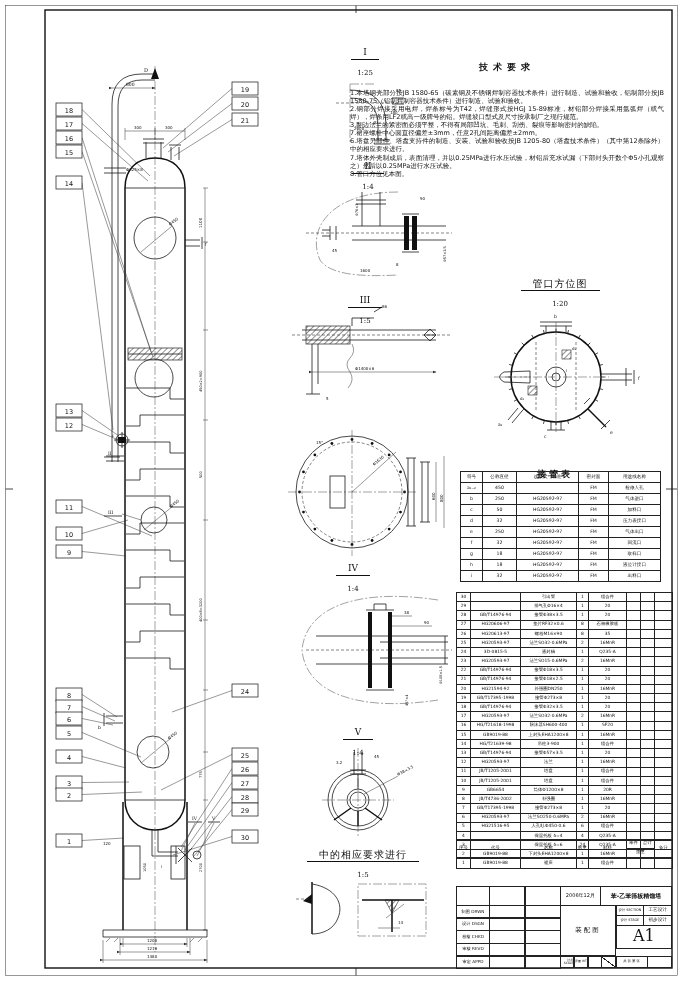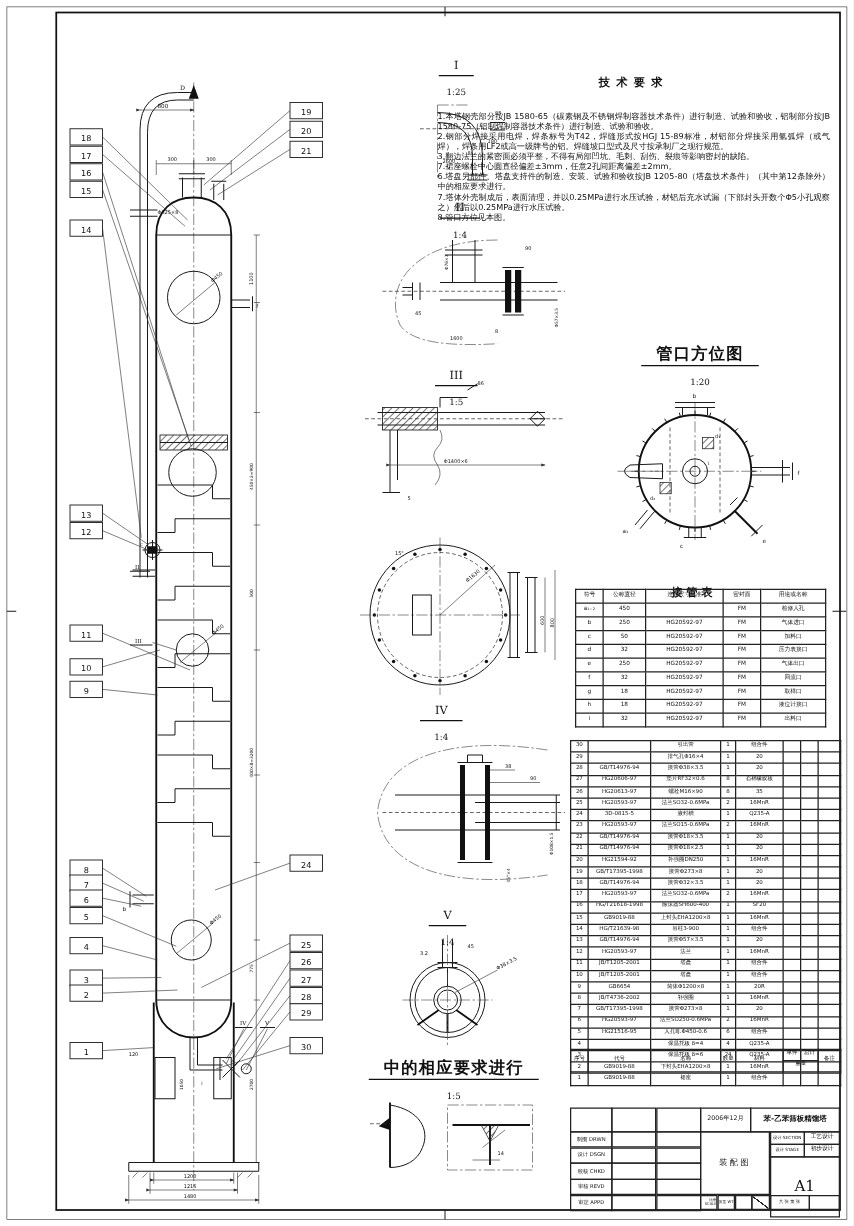--- a/index.html
+++ b/index.html
@@ -11,21 +11,21 @@
   .thk{stroke:#111;stroke-width:1.5;fill:none}
   .thin{stroke:#333;stroke-width:.5;fill:none}
   .cl{stroke:#444;stroke-width:.5;fill:none;stroke-dasharray:9 2 2 2}
   .dsh{stroke:#333;stroke-width:.6;fill:none;stroke-dasharray:3 2}
   .dim{stroke:#333;stroke-width:.5;fill:none}
   .d35{font-size:3.5px}.d4{font-size:4px}.d45{font-size:4.5px}.d5{font-size:5px}
   .rom{font-family:"DejaVu Serif",serif}
   .vlabel{position:absolute;text-align:center;color:#111}
   .vlabel .t{display:inline-block;font-family:"DejaVu Serif",serif;font-size:9px;
              padding:0 12px 1px 12px;border-bottom:1px solid #111;line-height:1.1}
-  .vlabel .tc{font-family:"DejaVu Sans",sans-serif;font-size:13px;font-weight:bold;letter-spacing:1px}
+  .vlabel .tc{font-family:"DejaVu Sans",sans-serif;font-size:10px;font-weight:normal;letter-spacing:1px}
   .vlabel .s{font-size:7px;font-family:"DejaVu Serif",serif}
   .notes{font-size:6.5px;line-height:1.24;text-align:justify}
   .notes .ttl{text-align:center;font-weight:bold;font-size:9px;letter-spacing:5px;margin-bottom:16px}
   .tbl-title{font-size:9px;font-weight:bold;letter-spacing:3px;text-align:center}
   table.dwg{border-collapse:collapse;table-layout:fixed}
   table.dwg td,table.dwg th{border:.75px solid #222;font-weight:normal;font-size:4.6px;
       text-align:center;padding:0;height:10px;overflow:hidden;white-space:nowrap;line-height:1.05}
   table.bom td,table.bom th{height:8.2px;font-size:4.4px}
   .tb-cell{position:absolute;border:.75px solid #222;box-sizing:border-box;
       display:flex;align-items:center;justify-content:center;overflow:hidden;
@@ -906,21 +906,21 @@
         <div class="tb-cell" style="left: 0px; top: 69.5px; width: 34px; height: 13.2px; font-size: 4.2px;">审定 APPD</div>
         <div class="tb-cell" style="left: 33.3px; top: 69.5px; width: 36px; height: 13.2px; font-size: 4.2px;"></div>
         <div class="tb-cell" style="left: 68.6px; top: 69.5px; width: 36px; height: 13.2px; font-size: 4.2px;"></div>
       </div>
 
     <div class="tb-cell" style="left:103.9px;top:19.3px;width:56.4px;height:51px;font-size:6.5px;letter-spacing:2px">装配图</div>
     <div class="tb-cell" style="left:159.6px;top:19.3px;width:28.5px;height:10.5px;font-size:3.4px">设计 SECTION</div>
     <div class="tb-cell" style="left:187.4px;top:19.3px;width:28.6px;height:10.5px;font-size:4.6px">工艺设计</div>
     <div class="tb-cell" style="left:159.6px;top:29.1px;width:28.5px;height:10.5px;font-size:3.4px">设计 STAGE</div>
     <div class="tb-cell" style="left:187.4px;top:29.1px;width:28.6px;height:10.5px;font-size:4.6px">初步设计</div>
-    <div class="tb-cell" style="left:159.6px;top:38.9px;width:56.4px;height:49px;font-size:12px;font-family:'DejaVu Serif',serif">A1</div>
+    <div class="tb-cell" style="left:159.6px;top:38.9px;width:56.4px;height:24px;font-size:16px;font-family:'DejaVu Serif',serif">A1</div>
 
     <div class="tb-cell" style="left:103.9px;top:69.6px;width:14.5px;height:12.4px;font-size:3px">比例 SCALE</div>
     <div class="tb-cell" style="left:117.7px;top:69.6px;width:14.5px;height:12.4px;font-size:3px">质量 WT</div>
     <div class="tb-cell" style="left:131.5px;top:69.6px;width:14.5px;height:12.4px"></div>
     <div class="tb-cell slash" style="left:145.3px;top:69.6px;width:14.9px;height:12.4px"></div>
     <div class="tb-cell" style="left:159.6px;top:69.6px;width:32px;height:12.4px;font-size:3.4px">共 张 第 张</div>
     <div class="tb-cell" style="left:191px;top:69.6px;width:25px;height:12.4px"></div>
   </div>
 
 </div>

